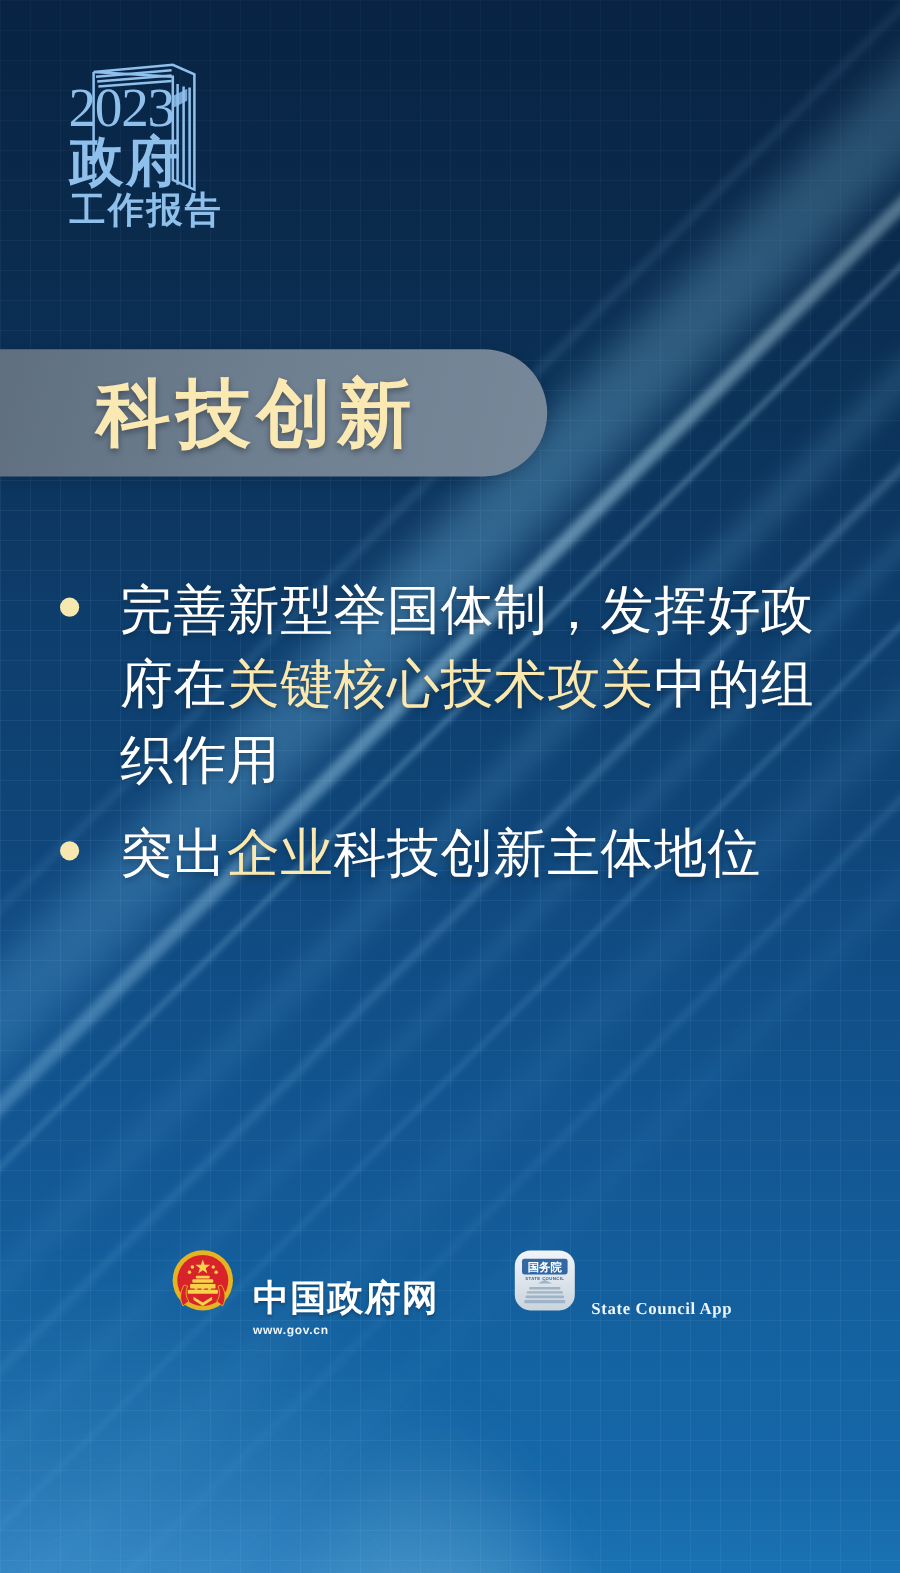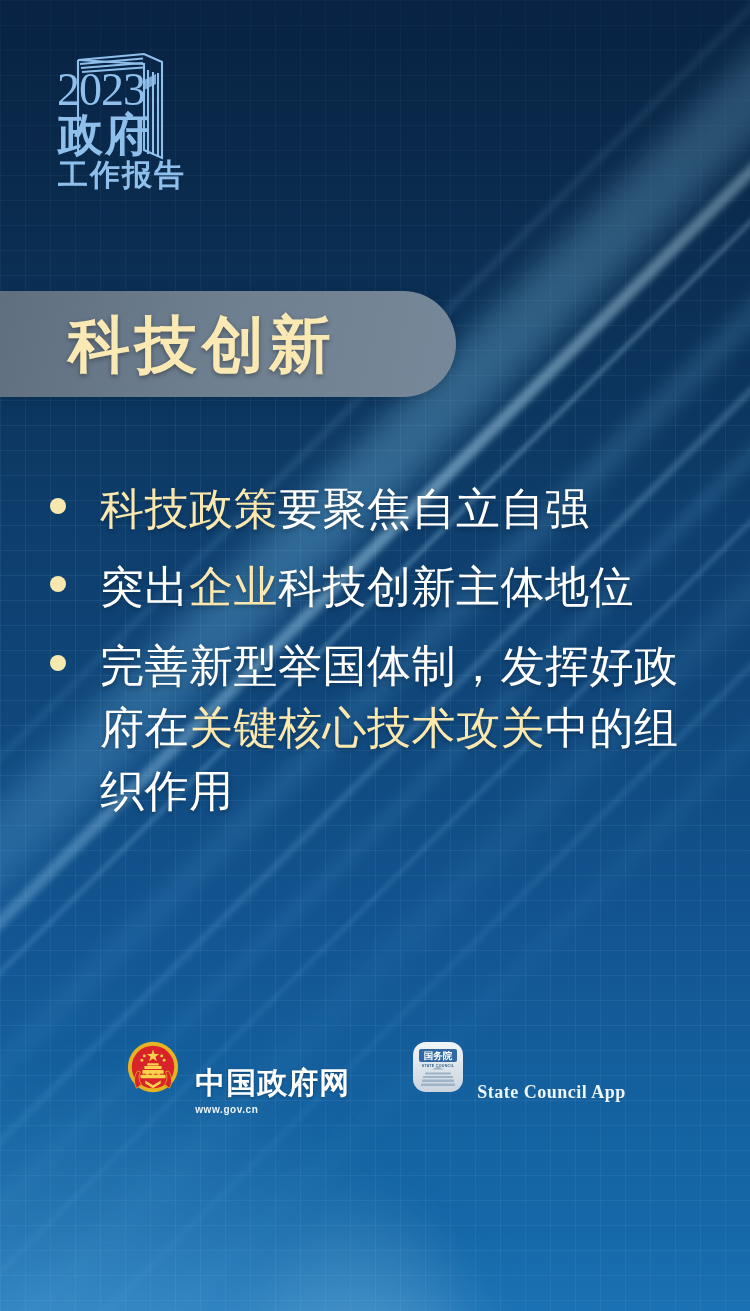--- a/index.html
+++ b/index.html
@@ -123,21 +123,21 @@
     left: 0;
     top: 291px;
     width: 456px;
     height: 106px;
     background: linear-gradient(105deg, #5f6f80 0%, #6e7f90 48%, #77889a 100%);
     border-radius: 0 56px 56px 0;
     box-shadow: 0 2px 12px rgba(0,0,0,0.18);
   }
   .title-text {
     position: absolute;
-    left: 68px;
+    left: 80px;
     top: 292px;
     height: 106px;
     display: flex;
     align-items: center;
     font-size: 62px;
     font-weight: 700;
     letter-spacing: 5px;
     color: #fbe9b4;
     text-shadow: 0 2px 5px rgba(0,0,0,0.35);
     white-space: nowrap;
@@ -205,21 +205,21 @@
   .brand-sub {
     font-size: 10px;
     font-weight: 600;
     color: #eef5fb;
     letter-spacing: 0.6px;
     line-height: 1.3;
     margin-top: 3px;
   }
   .brand-sub.serif {
     font-family: "Liberation Serif", "DejaVu Serif", serif;
-    font-size: 18px;
+    font-size: 14px;
     letter-spacing: 0.5px;
     font-weight: 700;
     text-align: center;
   }
 </style>
 </head>
 <body>
 
 <div class="poster">
 
@@ -263,29 +263,25 @@
       <text x="14" y="143" font-family="Liberation Sans, DejaVu Sans, sans-serif" font-size="30" font-weight="700" fill="#8fc0ec" letter-spacing="2">工作报告</text>
     </svg>
   </div>
 
   <div class="title-pill"></div>
   <div class="title-text">科技创新</div>
 
   <div class="bullets">
     <div class="bullet-row">
       <span class="bullet-dot"></span>
-      <div class="bullet-text"><span class="hl">科技政策</span><span>要聚焦自立自强</span></div>
+      <div class="bullet-text"><span>完善新型举国体制，发挥好政府在</span><span class="hl">关键核心技术攻关</span><span>中的组织作用</span></div>
     </div>
     <div class="bullet-row">
       <span class="bullet-dot"></span>
       <div class="bullet-text"><span>突出</span><span class="hl">企业</span><span>科技创新主体地位</span></div>
-    </div>
-    <div class="bullet-row">
-      <span class="bullet-dot"></span>
-      <div class="bullet-text"><span>完善新型举国体制，发挥好政府在</span><span class="hl">关键核心技术攻关</span><span>中的组织作用</span></div>
     </div>
   </div>
 
   <div class="footer">
 
     <div class="brand">
       <span class="brand-emblem">
         <svg viewBox="0 0 60 60" xmlns="http://www.w3.org/2000/svg" aria-hidden="true">
           <circle cx="30" cy="30" r="26" fill="#e6b422"></circle>
           <circle cx="30" cy="30" r="22" fill="#d8232a"></circle>

